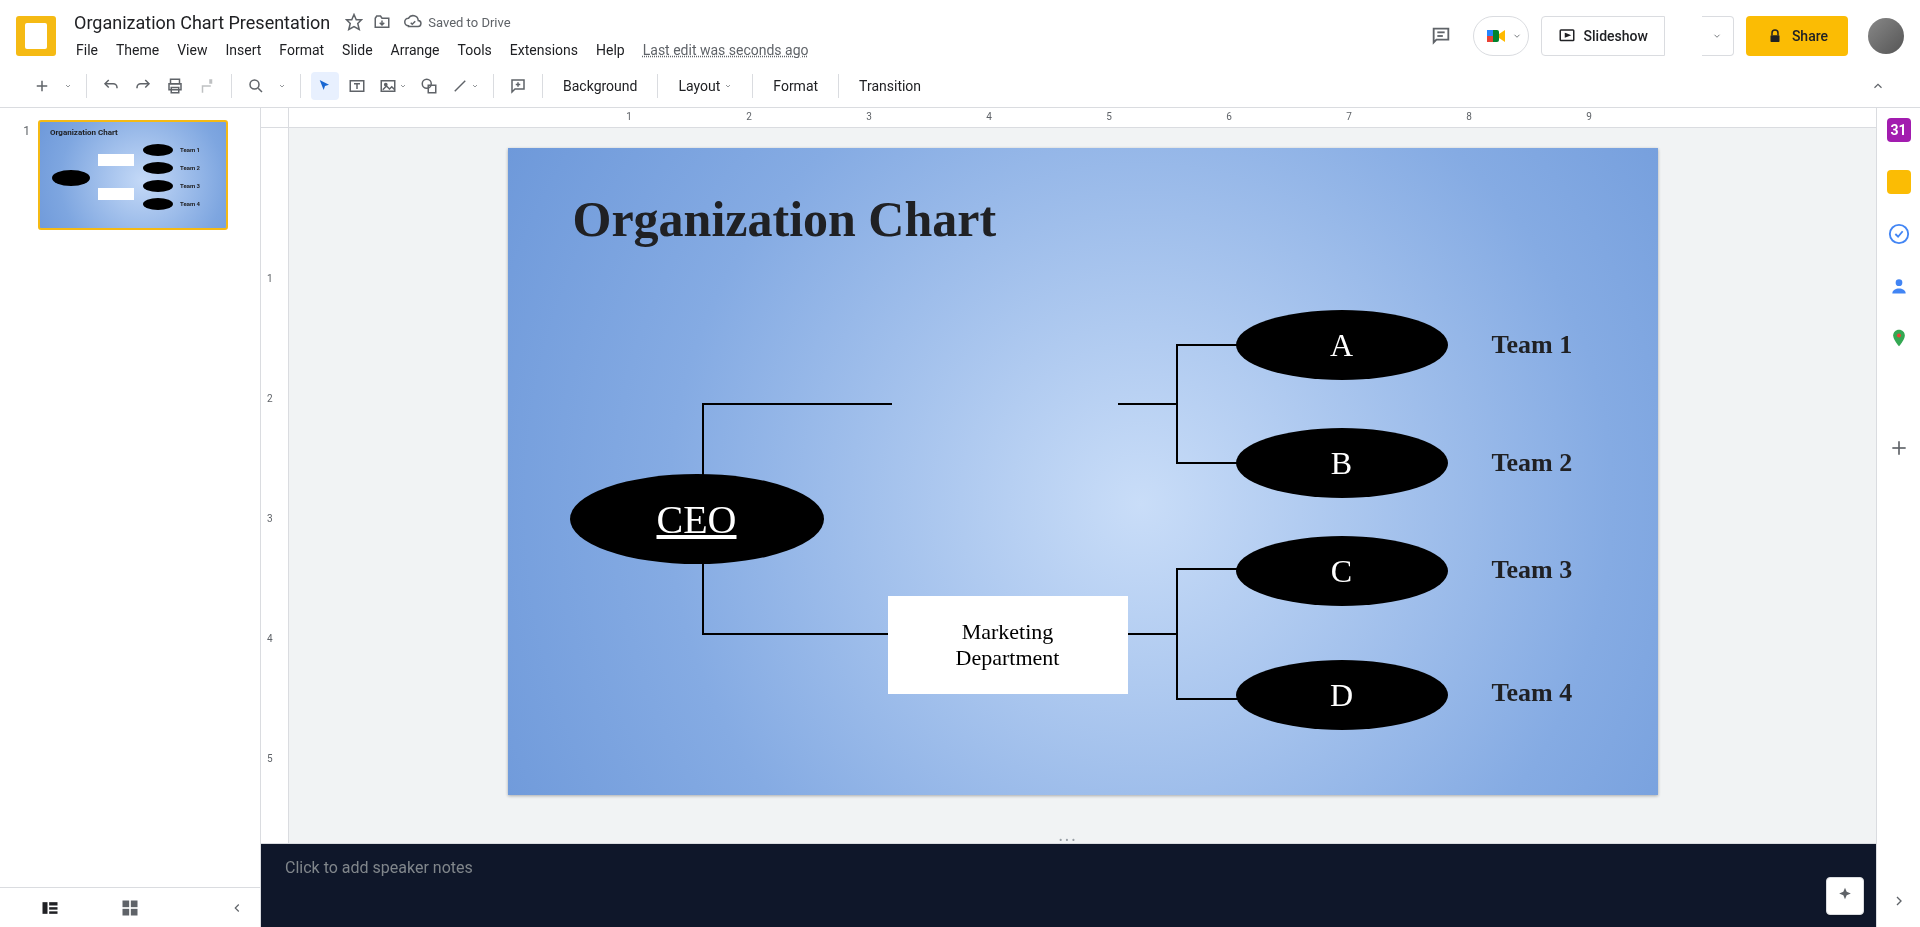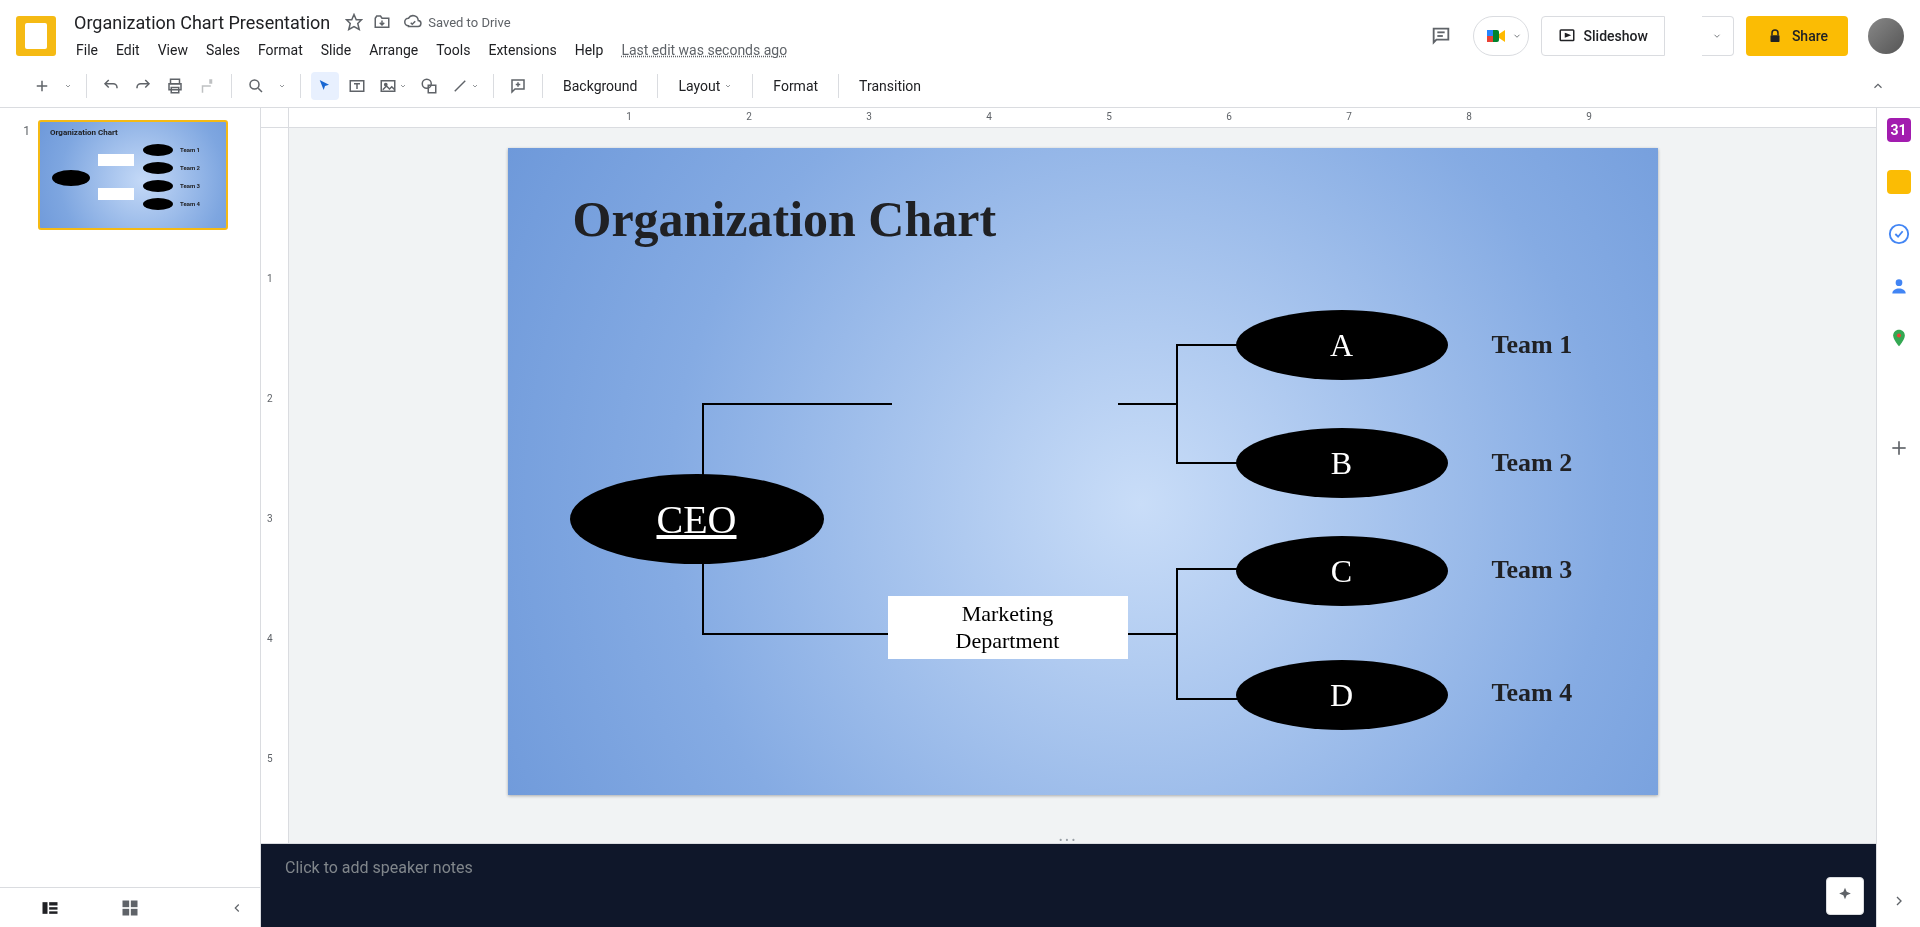--- a/index.html
+++ b/index.html
@@ -178,23 +178,23 @@
       <span class="saved-text">
         <svg width="18" height="18" viewBox="0 0 24 24" fill="none" stroke="#5f6368" stroke-width="2">
             <path d="M6 17a5 5 0 010-10 7 7 0 0113 3 4 4 0 01-1 8H6z"></path>
             <path d="M9 13l2 2 4-4"></path>
           </svg>
         <span>Saved to Drive</span>
       </span>
     </div>
     <div class="menu-row">
       <span class="menu-item">File</span>
-      <span class="menu-item">Edit</span>
+      <span class="menu-item">Theme</span>
       <span class="menu-item">View</span>
-      <span class="menu-item">Sales</span>
+      <span class="menu-item">Insert</span>
       <span class="menu-item">Format</span>
       <span class="menu-item">Slide</span>
       <span class="menu-item">Arrange</span>
       <span class="menu-item">Tools</span>
       <span class="menu-item">Extensions</span>
       <span class="menu-item">Help</span>
       <span class="last-edit">Last edit was seconds ago</span>
     </div>
   </div>
   <div class="header-right">
@@ -417,21 +417,21 @@
         <div class="connector" style="left:668px; top:314px; width:80px; height:2px;"></div>
 
         <div class="connector" style="left:620px; top:485px; width:50px; height:2px;"></div>
         <div class="connector" style="left:668px; top:420px; width:2px; height:132px;"></div>
         <div class="connector" style="left:668px; top:420px; width:80px; height:2px;"></div>
         <div class="connector" style="left:668px; top:550px; width:80px; height:2px;"></div>
 
         <div class="ellipse" style="left:62px; top:326px; width:254px; height:90px; font-size:40px;text-decoration:underline;">CEO</div>
 
 
-        <div class="rect" style="left:380px; top:448px; width:240px; height:63px; white-space:pre-line;">Marketing
+        <div class="rect" style="left:380px; top:448px; width:240px; height:98px; white-space:pre-line;">Marketing
 Department</div>
 
         <div class="ellipse" style="left:728px; top:162px; width:212px; height:70px; font-size:32px;">A</div>
         <div class="team" style="left:984px; top:182px;">Team 1</div>
 
         <div class="ellipse" style="left:728px; top:280px; width:212px; height:70px; font-size:32px;">B</div>
         <div class="team" style="left:984px; top:300px;">Team 2</div>
 
         <div class="ellipse" style="left:728px; top:388px; width:212px; height:70px; font-size:32px;">C</div>
         <div class="team" style="left:984px; top:407px;">Team 3</div>

